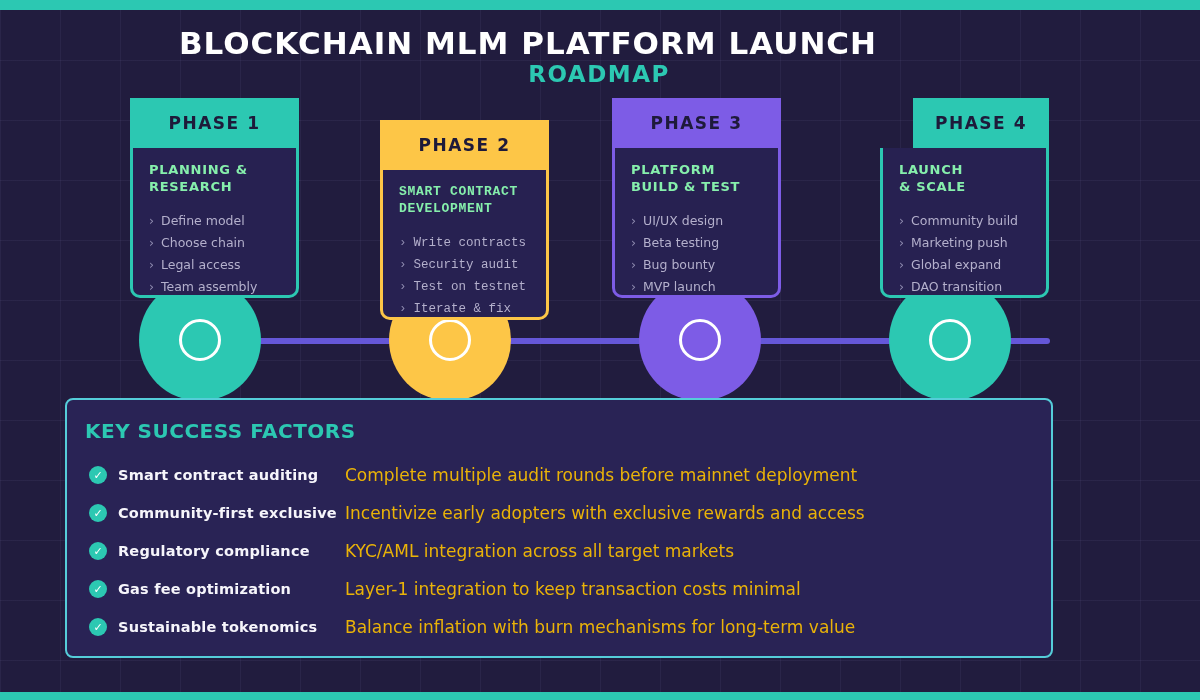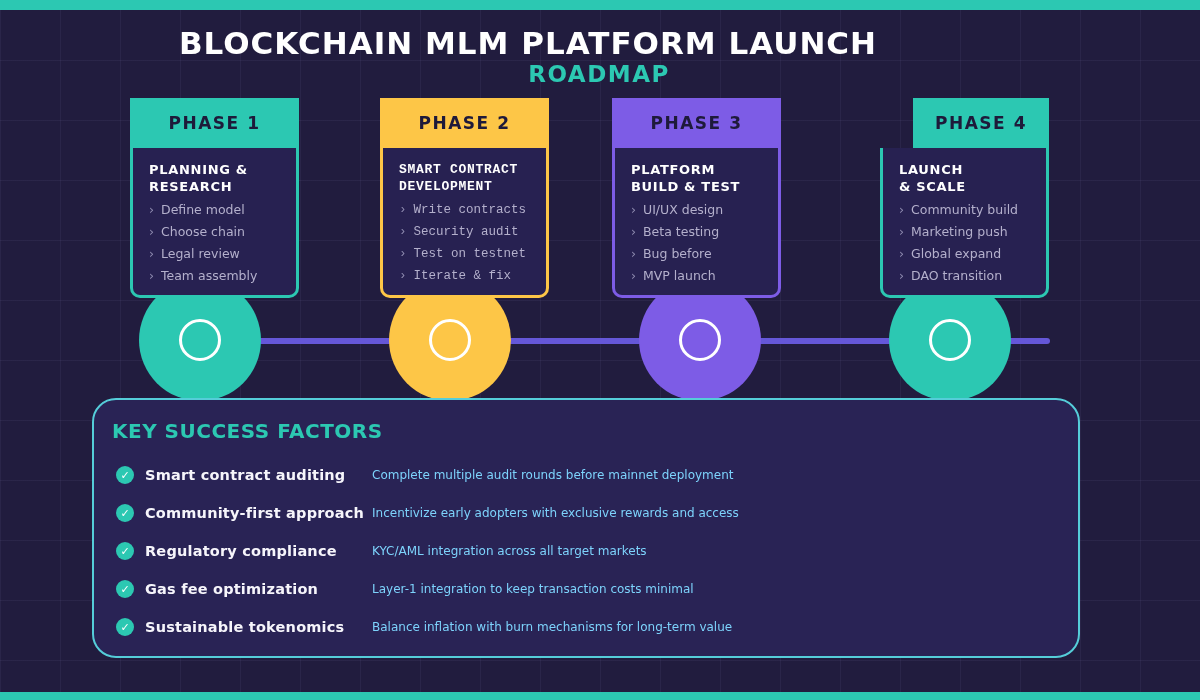--- a/index.html
+++ b/index.html
@@ -60,23 +60,23 @@
     color: #1e1a3a;
   }
   .phase-body {
     height: 150px;
     background: #272151;
     border: 3px solid #fff;
     border-top: none;
     border-radius: 0 0 10px 10px;
     padding: 13px 15px 0 16px;
   }
-  .phase-title { font-size: 13px; font-weight: bold; color: #ffffff; letter-spacing: 0.7px; line-height: 17px; }
+  .phase-title { font-size: 13px; font-weight: bold; color: #86efac; letter-spacing: 0.7px; line-height: 17px; }
   .phase-title .line { display: block; }
-  .phase-items { margin-top: 4px; }
+  .phase-items { margin-top: 15px; }
   .phase-item { font-size: 12.5px; color: #b4b0cc; line-height: 22px; white-space: nowrap; }
   .phase-item .bullet { color: #8f8bb0; margin-right: 7px; }
 
   
   .timeline-line {
     position: absolute;
     left: 200px; top: 338px;
     width: 850px; height: 6px;
     border-radius: 3px;
     z-index: 1;
@@ -97,25 +97,25 @@
     left: 50%; top: 50%;
     width: 42px; height: 42px;
     transform: translate(-50%, -50%);
     border: 3px solid #ffffff;
     border-radius: 50%;
   }
 
   
   .key-panel {
     position: absolute;
-    left: 92px; top: 398px;
+    left: 65px; top: 398px;
     width: 988px; height: 260px;
     background: #292355;
     border: 2px solid #55cdd9;
-    border-radius: 24px;
+    border-radius: 8px;
     z-index: 4;
   }
   .key-title {
     position: absolute;
     left: 18px; top: 19px;
     font-size: 20px; font-weight: bold; letter-spacing: 0.5px;
   }
   .factor-rows { position: absolute; left: 22px; top: 56px; right: 20px; }
   .factor-row { height: 38px; display: flex; align-items: center; }
   .check-icon {
@@ -123,21 +123,21 @@
     border-radius: 50%;
     color: #ffffff; font-size: 11px; font-weight: bold;
     display: flex; align-items: center; justify-content: center;
   }
   .factor-label {
     margin-left: 11px;
     width: 227px; flex: 0 0 227px;
     font-size: 14.5px; font-weight: bold; color: #f6f5fb; letter-spacing: 0.2px;
     white-space: nowrap;
   }
-  .factor-desc { font-size: 12px; color: #7dd3fc; white-space: nowrap; }
+  .factor-desc { font-size: 17px; color: #eab308; white-space: nowrap; }
 </style>
 </head>
 <body>
 
 <div class="page">
 
   <div class="accent-bar top" style="background-color: rgb(44, 200, 178);"></div>
   <div class="accent-bar bottom" style="background-color: rgb(44, 200, 178);"></div>
 
   <div class="main-title">BLOCKCHAIN MLM PLATFORM LAUNCH</div>
@@ -146,28 +146,28 @@
   <div class="phase-card p1">
     <div class="phase-badge" style="background-color: rgb(44, 200, 178);">PHASE 1</div>
     <div class="phase-body" style="border-color: rgb(44, 200, 178);">
       <div class="phase-title">
         <span class="line">PLANNING &amp;</span>
         <span class="line">RESEARCH</span>
       </div>
       <div class="phase-items">
         <div class="phase-item"><span class="bullet">›</span><span>Define model</span></div>
         <div class="phase-item"><span class="bullet">›</span><span>Choose chain</span></div>
-        <div class="phase-item"><span class="bullet">›</span><span>Legal review</span></div>
+        <div class="phase-item"><span class="bullet">›</span><span>Legal access</span></div>
         <div class="phase-item"><span class="bullet">›</span><span>Team assembly</span></div>
       </div>
     </div>
   </div>
 
   <div class="phase-card p2">
-    <div class="phase-badge" style="background-color: rgb(253, 198, 71);">PHASE 2</div>
+    <div class="phase-badge" style="background-color: rgb(253, 198, 71); margin-top: 22px;">PHASE 2</div>
     <div class="phase-body" style="border-color: rgb(253, 198, 71); font-family: Liberation Mono, monospace;">
       <div class="phase-title">
         <span class="line">SMART CONTRACT</span>
         <span class="line">DEVELOPMENT</span>
       </div>
       <div class="phase-items">
         <div class="phase-item"><span class="bullet">›</span><span>Write contracts</span></div>
         <div class="phase-item"><span class="bullet">›</span><span>Security audit</span></div>
         <div class="phase-item"><span class="bullet">›</span><span>Test on testnet</span></div>
         <div class="phase-item"><span class="bullet">›</span><span>Iterate &amp; fix</span></div>
@@ -178,21 +178,21 @@
   <div class="phase-card p3">
     <div class="phase-badge" style="background-color: rgb(125, 92, 230);">PHASE 3</div>
     <div class="phase-body" style="border-color: rgb(125, 92, 230);">
       <div class="phase-title">
         <span class="line">PLATFORM</span>
         <span class="line">BUILD &amp; TEST</span>
       </div>
       <div class="phase-items">
         <div class="phase-item"><span class="bullet">›</span><span>UI/UX design</span></div>
         <div class="phase-item"><span class="bullet">›</span><span>Beta testing</span></div>
-        <div class="phase-item"><span class="bullet">›</span><span>Bug before</span></div>
+        <div class="phase-item"><span class="bullet">›</span><span>Bug bounty</span></div>
         <div class="phase-item"><span class="bullet">›</span><span>MVP launch</span></div>
       </div>
     </div>
   </div>
 
   <div class="phase-card p4">
     <div class="phase-badge" style="background-color: rgb(44, 200, 178); margin-left: 33px;">PHASE 4</div>
     <div class="phase-body" style="border-color: rgb(44, 200, 178);">
       <div class="phase-title">
         <span class="line">LAUNCH</span>
@@ -224,21 +224,21 @@
   <div class="key-panel" style="border-color: rgb(85, 205, 217);">
     <div class="key-title" style="color: rgb(44, 200, 178);">KEY SUCCESS FACTORS</div>
     <div class="factor-rows">
       <div class="factor-row">
         <span class="check-icon" style="background-color: rgb(44, 200, 178);">✓</span>
         <span class="factor-label">Smart contract auditing</span>
         <span class="factor-desc">Complete multiple audit rounds before mainnet deployment</span>
       </div>
       <div class="factor-row">
         <span class="check-icon" style="background-color: rgb(44, 200, 178);">✓</span>
-        <span class="factor-label">Community-first approach</span>
+        <span class="factor-label">Community-first exclusive</span>
         <span class="factor-desc">Incentivize early adopters with exclusive rewards and access</span>
       </div>
       <div class="factor-row">
         <span class="check-icon" style="background-color: rgb(44, 200, 178);">✓</span>
         <span class="factor-label">Regulatory compliance</span>
         <span class="factor-desc">KYC/AML integration across all target markets</span>
       </div>
       <div class="factor-row">
         <span class="check-icon" style="background-color: rgb(44, 200, 178);">✓</span>
         <span class="factor-label">Gas fee optimization</span>

